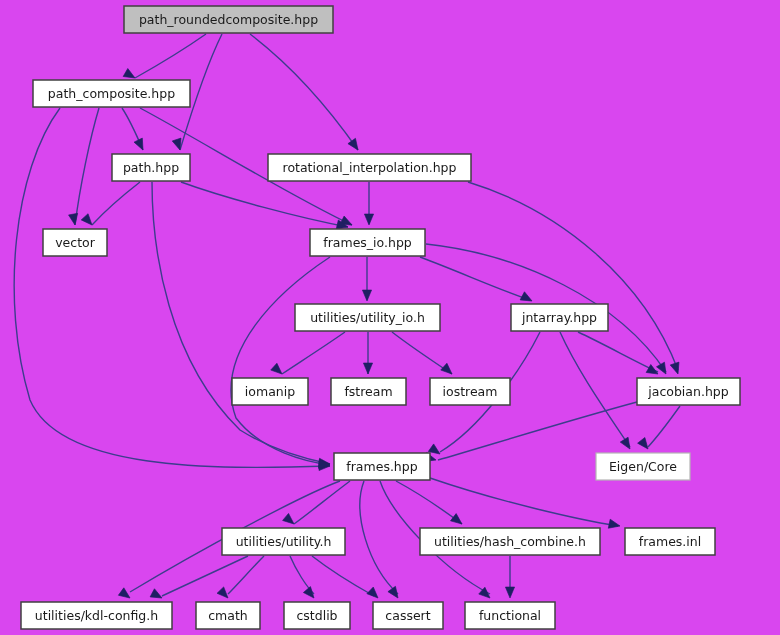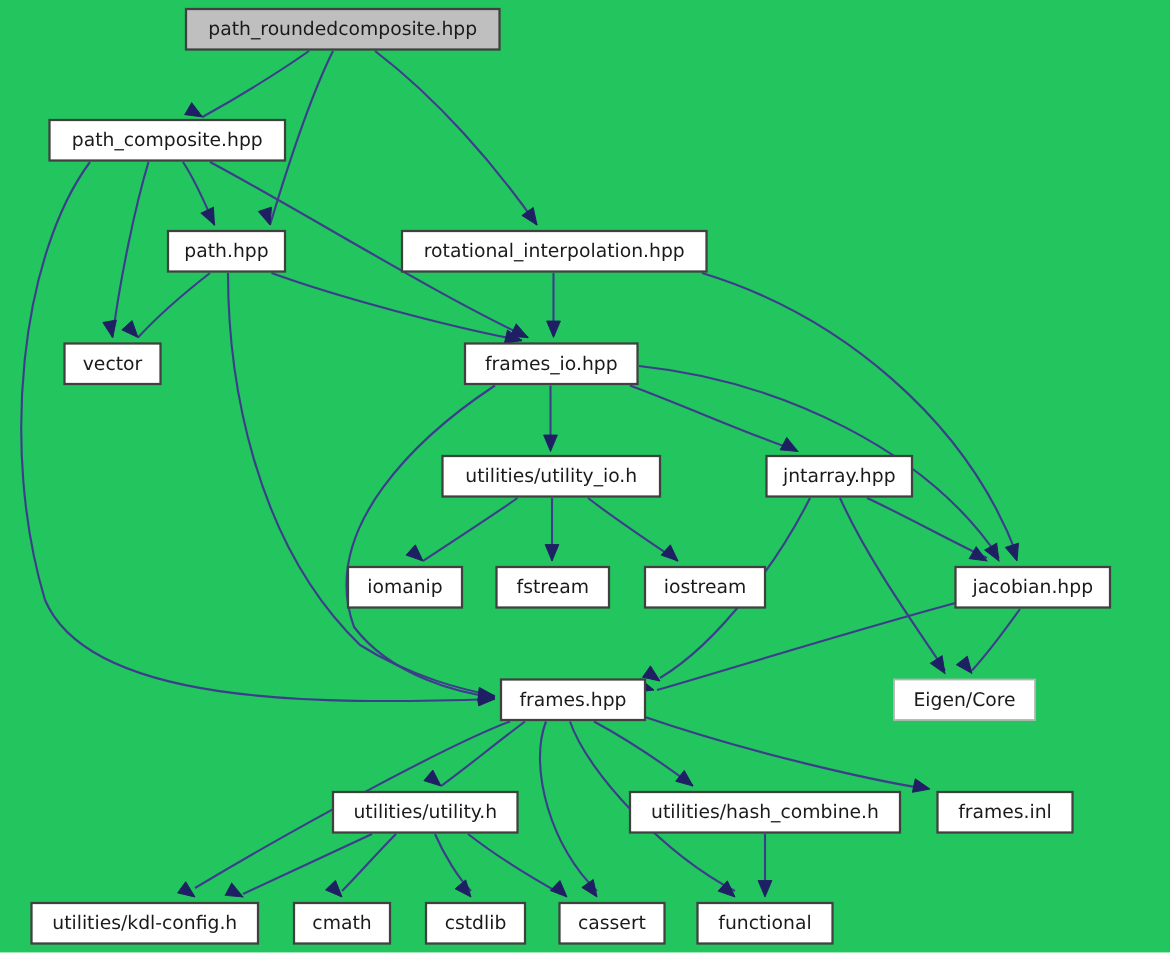--- a/index.html
+++ b/index.html
@@ -4,21 +4,21 @@
 <style>
   html, body {
     margin: 0;
     padding: 0;
     background: #ffffff;
   }
   #graph-root {
     position: relative;
     width: 780px;
     height: 635px;
-    background: #22c55e;
+    background: #d946ef;
     font-family: "DejaVu Sans", "Liberation Sans", sans-serif;
     overflow: hidden;
   }
   svg#graph-svg {
     position: absolute;
     top: 0;
     left: 0;
     width: 780px;
     height: 635px;
   }

